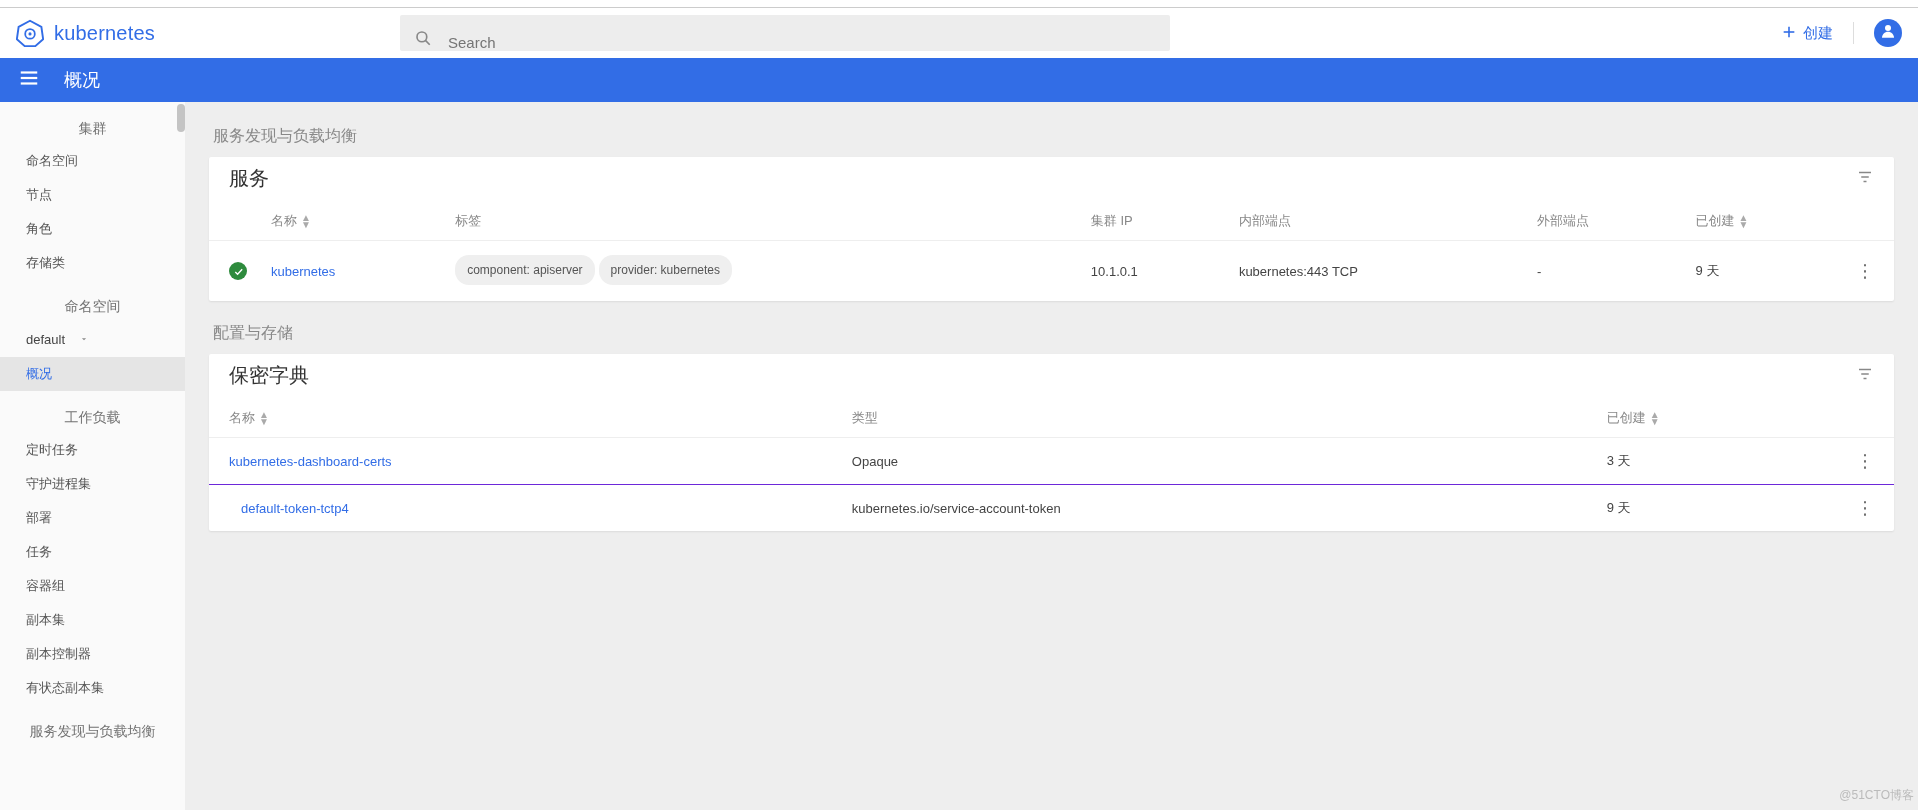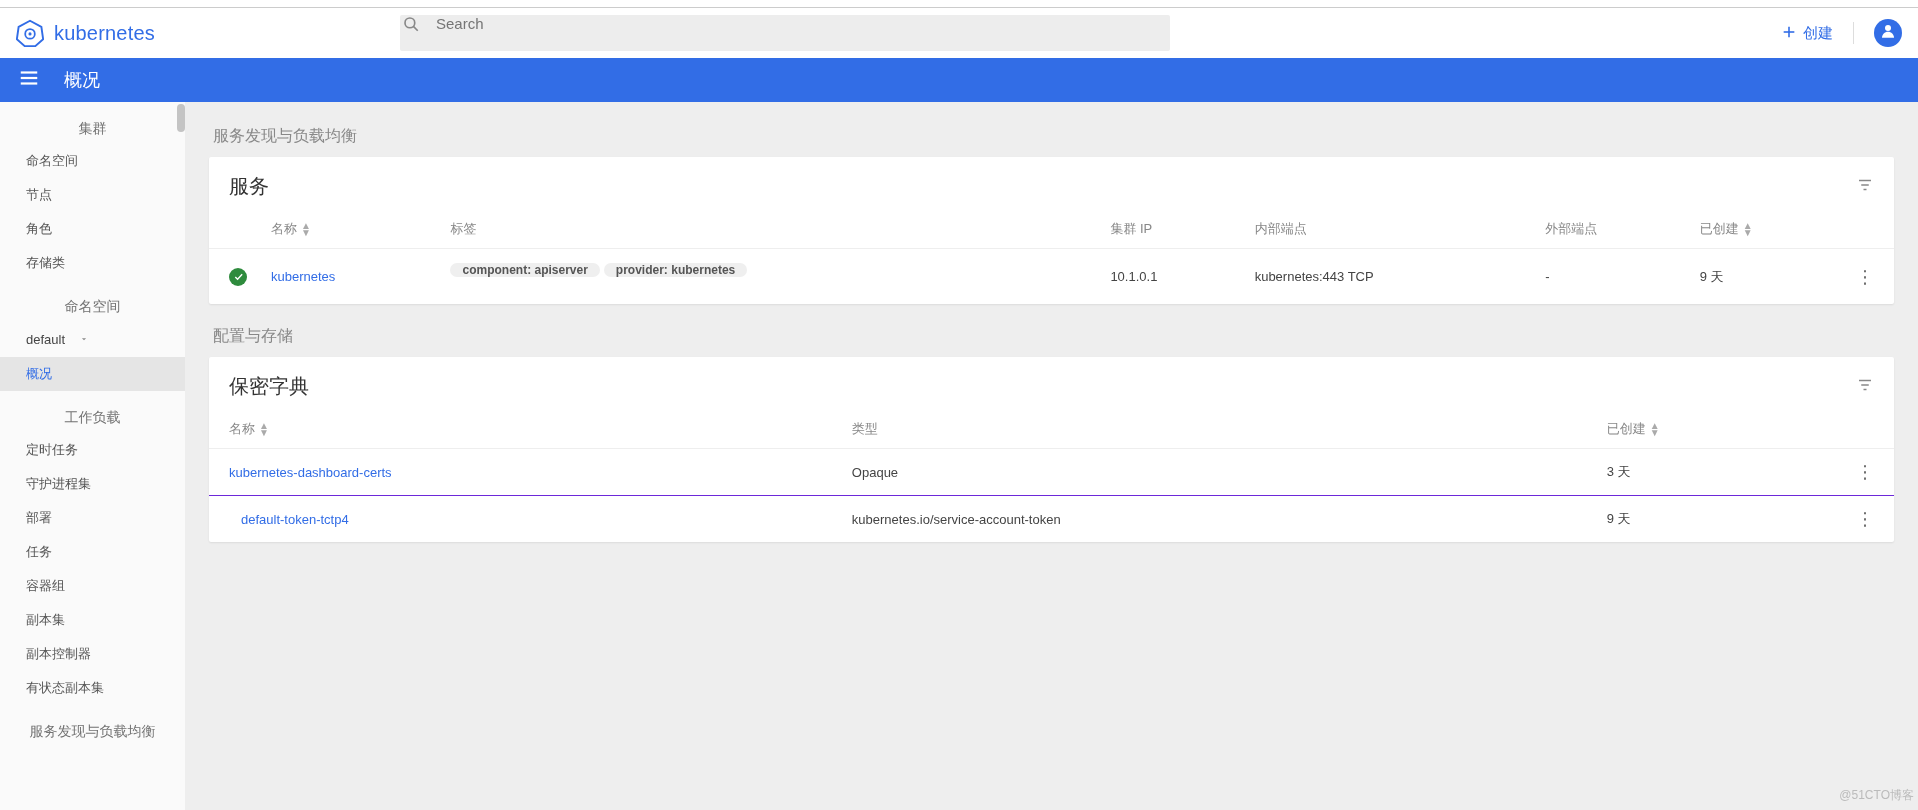--- a/index.html
+++ b/index.html
@@ -5,21 +5,21 @@
 * { margin:0; padding:0; box-sizing:border-box; font-family:"Helvetica Neue",Arial,"Microsoft YaHei",sans-serif; }
 body { background:#f1f1f1; width:1918px; height:810px; overflow:hidden; position:relative; }
 
 .browser-bar { height:8px; background:#fff; border-bottom:1px solid #ccc; font-size:10px; color:#666; padding-left:6px; }
 
 .top-bar { height:50px; background:#fff; display:flex; align-items:center; padding:0 16px; position:relative; }
 .logo-box { display:flex; align-items:center; gap:10px; }
 .logo-hex { width:28px; height:28px; position:relative; }
 .logo-hex svg { width:100%; height:100%; }
 .logo-text { color:#326de6; font-size:20px; font-weight:500; letter-spacing:0.2px; }
-.search-box { position:absolute; left:400px; width:770px; height:36px; background:#ededed; border-radius:2px; display:flex; align-items:flex-start; padding:0 2px; gap:16px; }
+.search-box { position:absolute; left:400px; width:770px; height:36px; background:#ededed; border-radius:2px; display:flex; align-items:flex-end; padding:0 14px; gap:16px; }
 .search-box input { border:none; background:transparent; outline:none; font-size:15px; color:#555; width:100%; }
 .top-right { margin-left:auto; display:flex; align-items:center; gap:20px; }
 .create-btn { color:#326de6; font-size:15px; display:flex; align-items:center; gap:6px; cursor:pointer; }
 .divider { width:1px; height:22px; background:#ddd; }
 .user-circle { width:28px; height:28px; border-radius:50%; background:#326de6; display:flex; align-items:center; justify-content:center; }
 
 .blue-bar { height:44px; background:#326de6; display:flex; align-items:center; padding:0 18px; gap:24px; color:#fff; }
 .blue-bar .menu-icon { font-size:20px; cursor:pointer; }
 .blue-bar .title { font-size:18px; font-weight:400; }
 
@@ -28,34 +28,34 @@
 .scroll-handle { position:absolute; right:0; top:2px; width:8px; height:28px; background:#c4c4c4; border-radius:4px; }
 .side-section { padding-top:8px; }
 .side-header { font-size:14px; color:#727272; padding:10px 12px 6px; font-weight:500;text-align:center; }
 .side-item { font-size:13px; color:#555; padding:8px 18px 8px 26px; cursor:pointer; }
 .side-item.active { background:#e5e5e5; color:#326de6; }
 .ns-select { padding:10px 18px 10px 26px; display:flex; align-items:center; gap:14px; font-size:13px; color:#444; cursor:pointer; }
 
 .content { flex:1; padding:18px 24px; overflow-y:auto; background:#eee; }
 .section-title { font-size:16px; color:#888; margin:6px 0 10px 4px; font-weight:400; }
 .card { background:#fff; border-radius:2px; box-shadow:0 1px 2px rgba(0,0,0,0.08); margin-bottom:22px; }
-.card-head { display:flex; align-items:center; justify-content:space-between; padding:16px 20px 10px; }
+.card-head { display:flex; align-items:center; justify-content:space-between; padding:8px 20px 10px; }
 .card-head h2 { font-size:20px; color:#333; font-weight:400; }
 .filter-icn { color:#888; cursor:pointer; }
 
 .tbl { width:100%; border-collapse:collapse; }
 .tbl th { text-align:left; font-size:13px; font-weight:400; color:#888; padding:10px 12px; border-bottom:1px solid #eee; }
 .tbl td { font-size:13px; padding:12px 12px; color:#444; border-bottom:1px solid #6d28d9; vertical-align:middle; }
 .tbl tr:last-child td { border-bottom:none; }
 .th-sort { display:inline-flex; align-items:center; gap:4px; cursor:pointer; }
 .sort-arrows { font-size:10px; color:#aaa; line-height:7px; display:inline-flex; flex-direction:column; }
 .status-col { width:42px; padding-left:20px!important; }
 .check-circle { width:18px; height:18px; border-radius:50%; background:#2e8b3d; display:inline-flex; align-items:center; justify-content:center; }
 .link { color:#326de6; cursor:pointer; }
-.chip { display:inline-block; background:#efefef; border-radius:14px; padding:0 12px; font-size:12px; color:#555; margin:2px 4px 15px 0;font-weight:bold; }
+.chip { display:inline-block; background:#efefef; border-radius:14px; padding:8px 12px; font-size:12px; color:#555; margin:2px 4px 4px 0; }
 .row-menu { text-align:right; padding-right:20px!important; width:40px; }
 .dots { color:#666; cursor:pointer; font-size:18px; }
 
 .watermark { position:absolute; right:4px; bottom:6px; font-size:12px; color:#bbb; }
 .icon { display:inline-block; }
 </style>
 </head>
 <body>
 
 <div class="browser-bar"></div>

